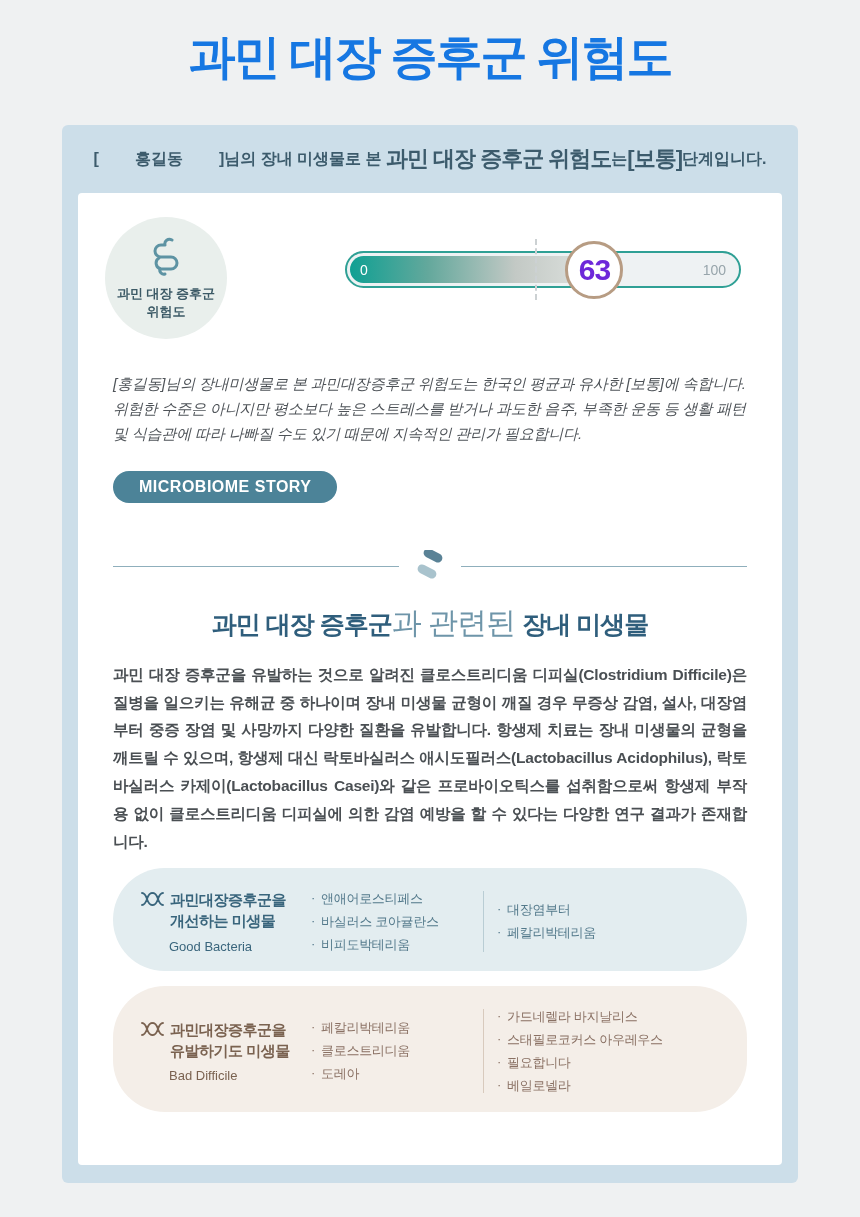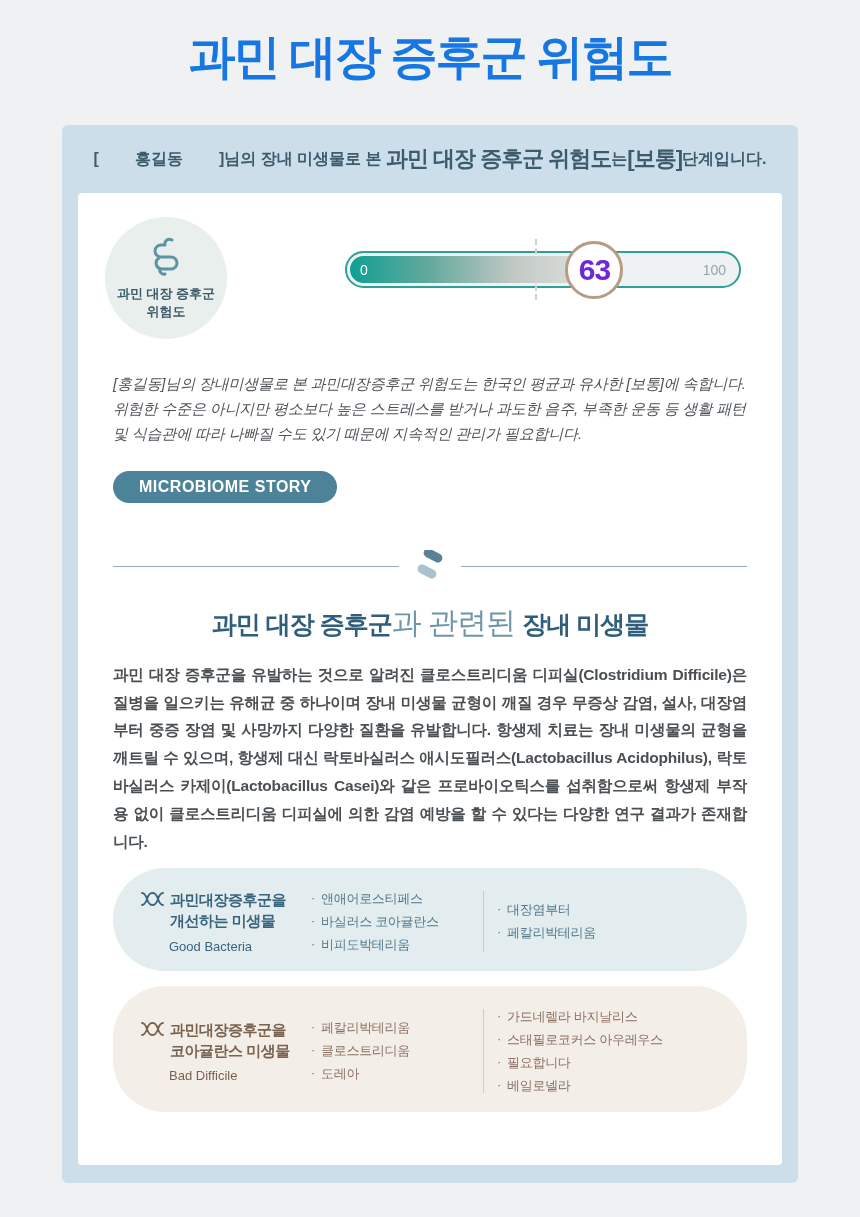--- a/index.html
+++ b/index.html
@@ -262,21 +262,21 @@
     <div class="bact-box bad">
       <div class="bact-label">
         <div class="row1">
           <span class="dna">
             <svg width="23" height="14" viewBox="0 0 23 14" fill="none" stroke="#7a6250" stroke-width="1.8" stroke-linecap="round">
               <path d="M1,1 C7,1 5,13 11,13 M1,13 C7,13 5,1 11,1 M12,1 C18,1 16,13 22,13 M12,13 C18,13 16,1 22,1"></path>
             </svg>
           </span>
           <div class="bact-title">
             <div>과민대장증후군을</div>
-            <div>코아귤란스 미생물</div>
+            <div>유발하기도 미생물</div>
           </div>
         </div>
         <div class="bact-subtitle">Bad Difficile</div>
       </div>
       <div class="bact-col first">
           <div class="bact-item">
             <span class="bullet">·</span>
             <span>페칼리박테리움</span>
           </div>
           <div class="bact-item">

